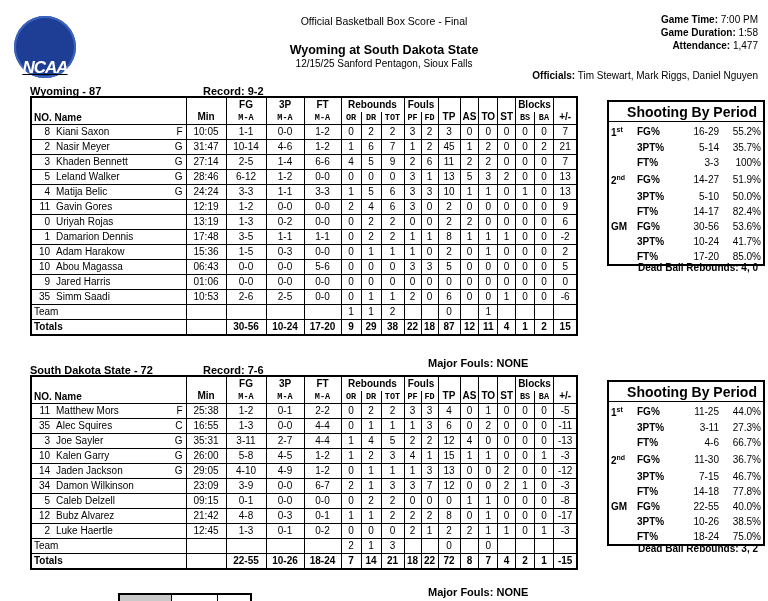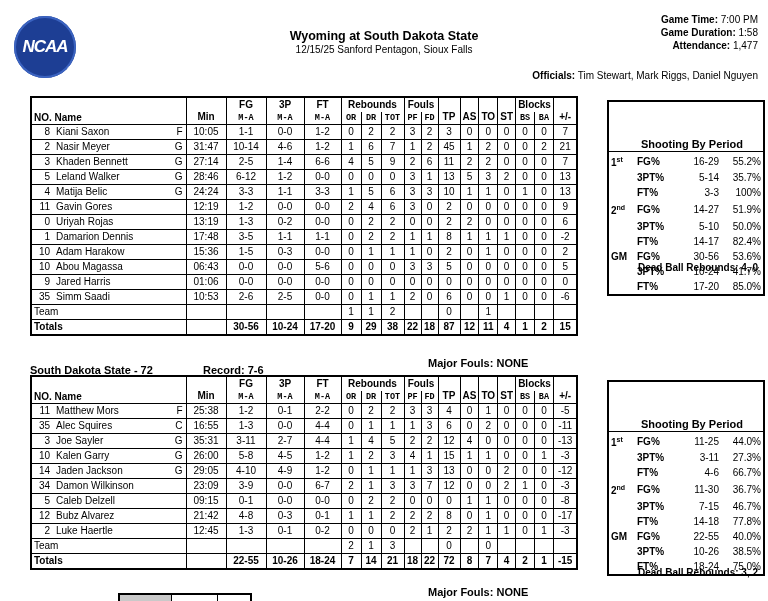--- a/index.html
+++ b/index.html
@@ -4,22 +4,22 @@
 <style>
   * { margin:0; padding:0; box-sizing:border-box; }
   html,body { background:#fff; }
   .page { position:relative; width:768px; height:601px; background:#fff; overflow:hidden;
           font-family:"Liberation Sans", sans-serif; color:#000; }
   .abs { position:absolute; }
 
   
   .logo { left:14px; top:16px; width:62px; height:62px; }
   .logo-disc { width:62px; height:62px; border-radius:50%; background:#1d3e94;
-               display:flex; align-items:center; justify-content:center; position:relative;
-               box-shadow: inset 0 0 0 2px #3b63c0; }
+               display:flex; align-items:flex-end; justify-content:center; position:relative;
+               box-shadow: inset 0 0 0 2px #3b63c0; text-decoration: underline; }
   .logo-text { color:#fff; font-weight:bold; font-style:italic; font-size:17px; letter-spacing:-1px; }
   .logo-reg { position:absolute; right:4px; bottom:6px; color:#fff; font-size:6px; font-style:normal; }
 
   .head-center { left:0; right:0; top:14px; text-align:center; line-height:14px; }
   .doc-type { font-size:10.5px; }
   .game-title { font-size:12.5px; font-weight:bold; margin-top:15px; }
   .venue, .season { font-size:10px; }
 
   .head-right { right:10px; top:13px; text-align:right; font-size:10px; line-height:13px; }
   .head-right b { font-weight:bold; }
@@ -48,22 +48,22 @@
   .ppos { float:right; padding-right:1px; }
   tr.totals-row td { font-weight:bold; }
   td.rlabel { font-weight:inherit; }
   tr.totals-row td.rlabel { font-weight:bold; }
 
   
   .major { font-size:11px; font-weight:bold; }
 
   
   .shoot-box { left:607px; width:158px; border:2px solid #000; background:#fff; }
-  .shoot-title { font-weight:bold; font-size:11px; text-align:center; padding:2px 0 1px 12px;
-                 border-bottom:1px solid #000;margin-top:34px; }
+  .shoot-title { font-weight:bold; font-size:14px; text-align:center; padding:2px 0 1px 12px;
+                 border-bottom:1px solid #000; }
   table.shoot { width:100%; border-collapse:collapse; }
   .shoot td { font-size:10px; height:15px; line-height:15px; padding:0 2px; white-space:nowrap; }
   .sp-per { width:26px; font-weight:bold; padding-left:4px; }
   .sp-per sup { font-size:7px; }
   .sp-stat { width:40px; font-weight:bold; }
   .sp-ma { width:46px; text-align:right; }
   .sp-pct { text-align:right; padding-right:6px; }
   .dead { font-size:10px; font-weight:bold;margin-left:27px; }
 
   
@@ -78,35 +78,40 @@
 <div class="page">
 
   <div class="abs logo">
     <div class="logo-disc">
       <span class="logo-text">NCAA</span>
       <span class="logo-reg">®</span>
     </div>
   </div>
 
   <div class="abs head-center">
+    <div class="doc-type">Official Basketball Box Score - Final</div>
     <div class="game-title">Wyoming at South Dakota State</div>
     <div class="venue">12/15/25 Sanford Pentagon, Sioux Falls</div>
   </div>
 
   <div class="abs head-right">
     <div><b>Game Time:</b> <span>7:00 PM</span></div>
     <div><b>Game Duration:</b> <span>1:58</span></div>
     <div><b>Attendance:</b> <span>1,477</span></div>
   </div>
 
   <div class="abs officials">
     <b>Officials:</b>
     <span>Tim Stewart, Mark Riggs, Daniel Nguyen</span>
   </div>
 
+  <div class="abs team-line" style="left:30px; top:85px;">
+    <span class="tname">Wyoming - 87</span>
+    <span class="trecord">Record: 9-2</span>
+  </div>
 
   <table class="box" style="top:96px;">
     <colgroup>
       <col style="width:155px">
         <col style="width:40px">
         <col style="width:40px">
         <col style="width:38px">
         <col style="width:37px">
       <col style="width:20px">
         <col style="width:20px">
@@ -814,21 +819,21 @@
           </tr>
           <tr>
             <td class="sp-per"></td>
             <td class="sp-stat">FT%</td>
             <td class="sp-ma">18-24</td>
             <td class="sp-pct">75.0%</td>
           </tr>
         </tbody>
       </table>
   </div>
-  <div class="abs dead" style="left:611px; top:567px;">Dead Ball Rebounds: 3, 2</div>
+  <div class="abs dead" style="left:611px; top:543px;">Dead Ball Rebounds: 3, 2</div>
 
   <div class="abs frag">
     <div class="f1"></div>
     <div class="f2"></div>
     <div class="f3"></div>
   </div>
 
 </div>
 
 </body></html>

